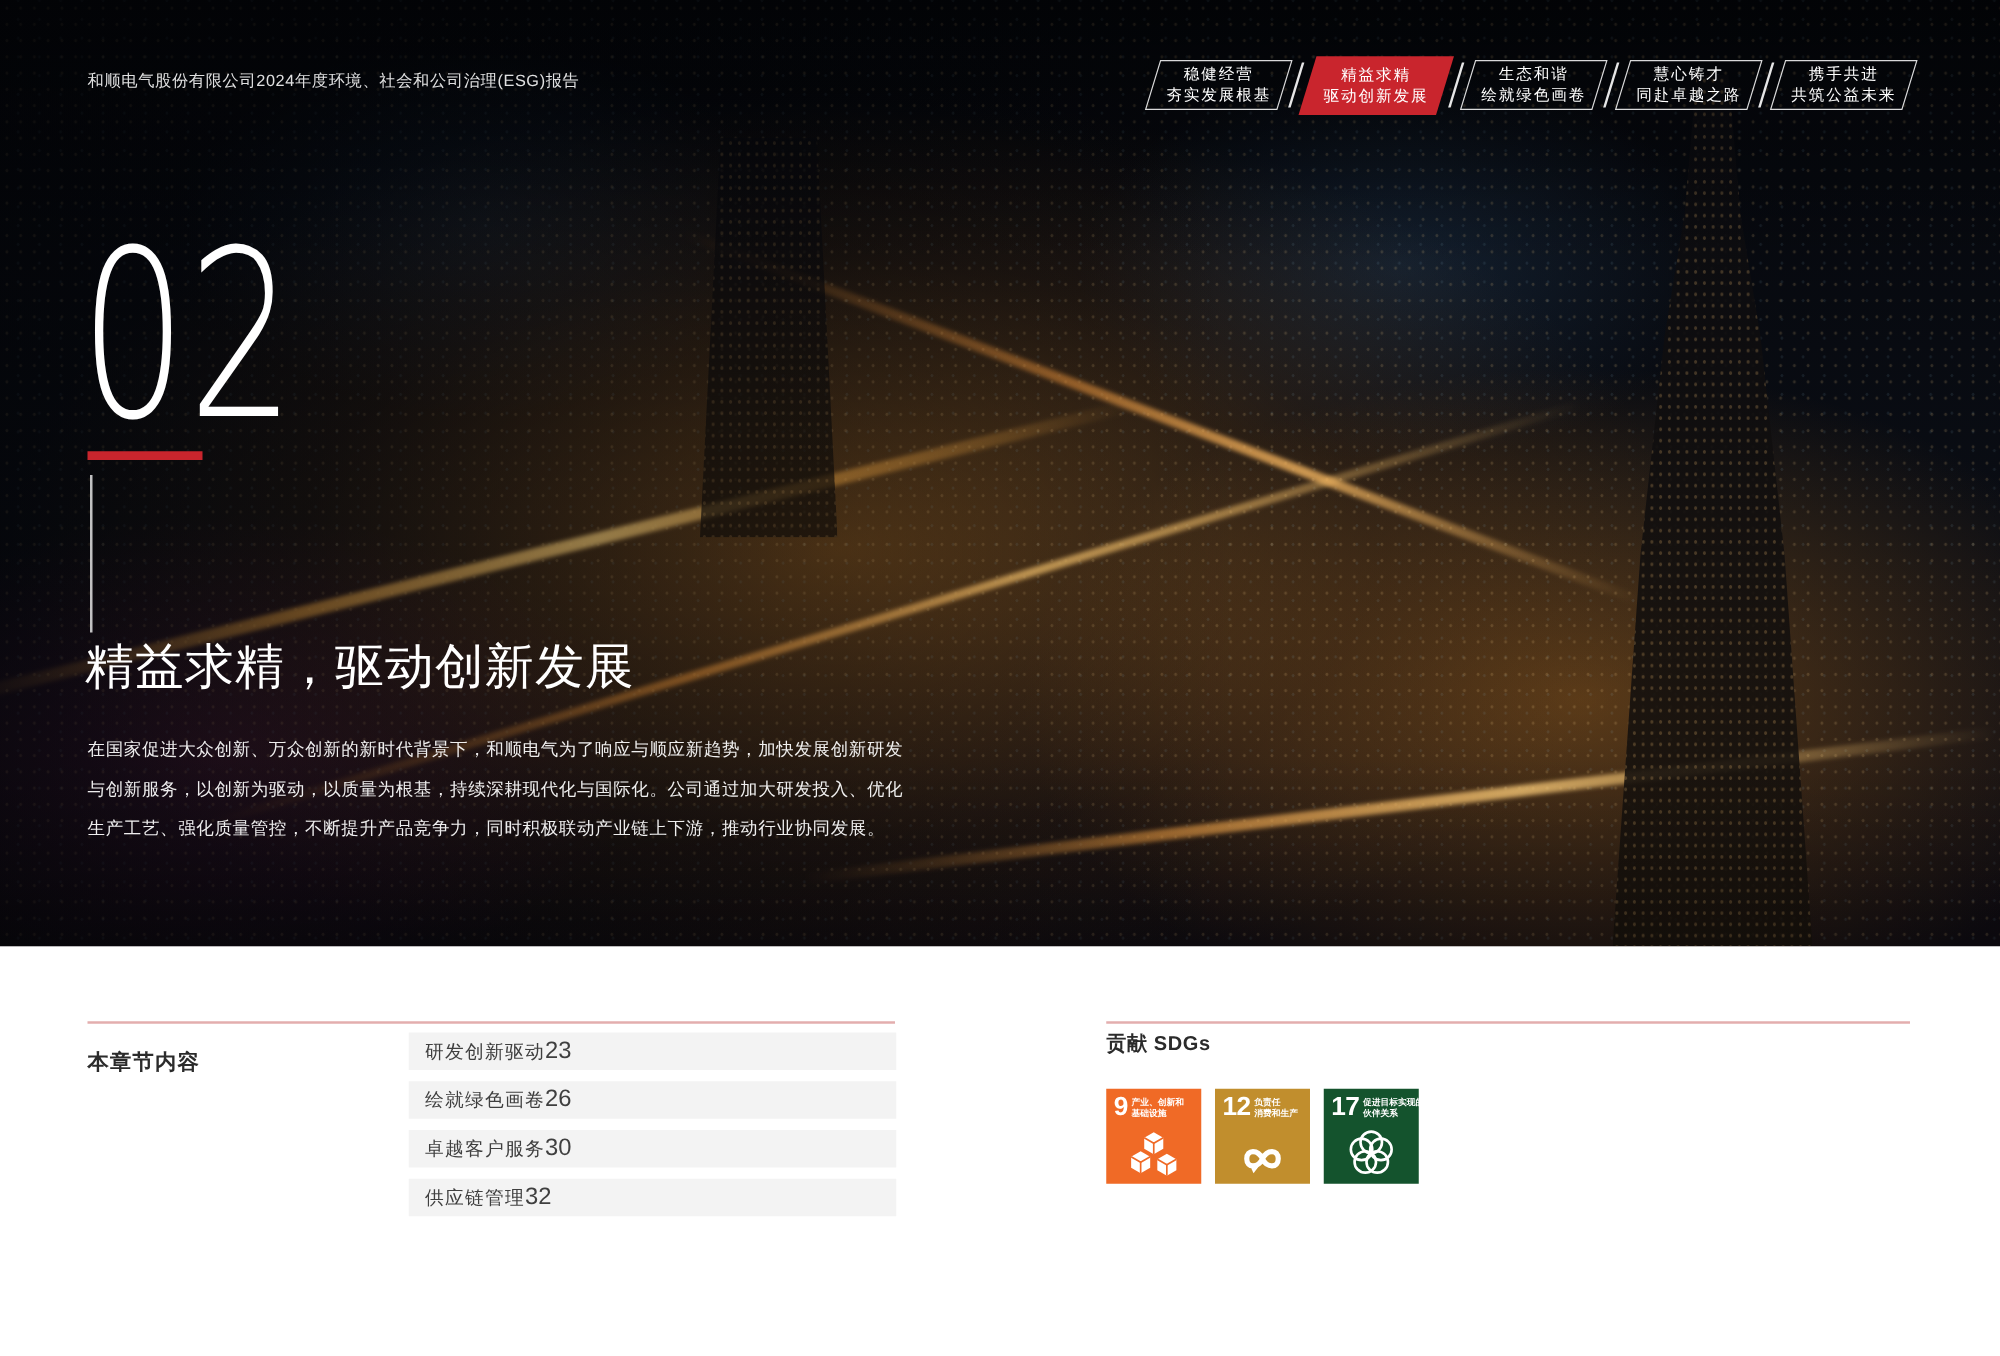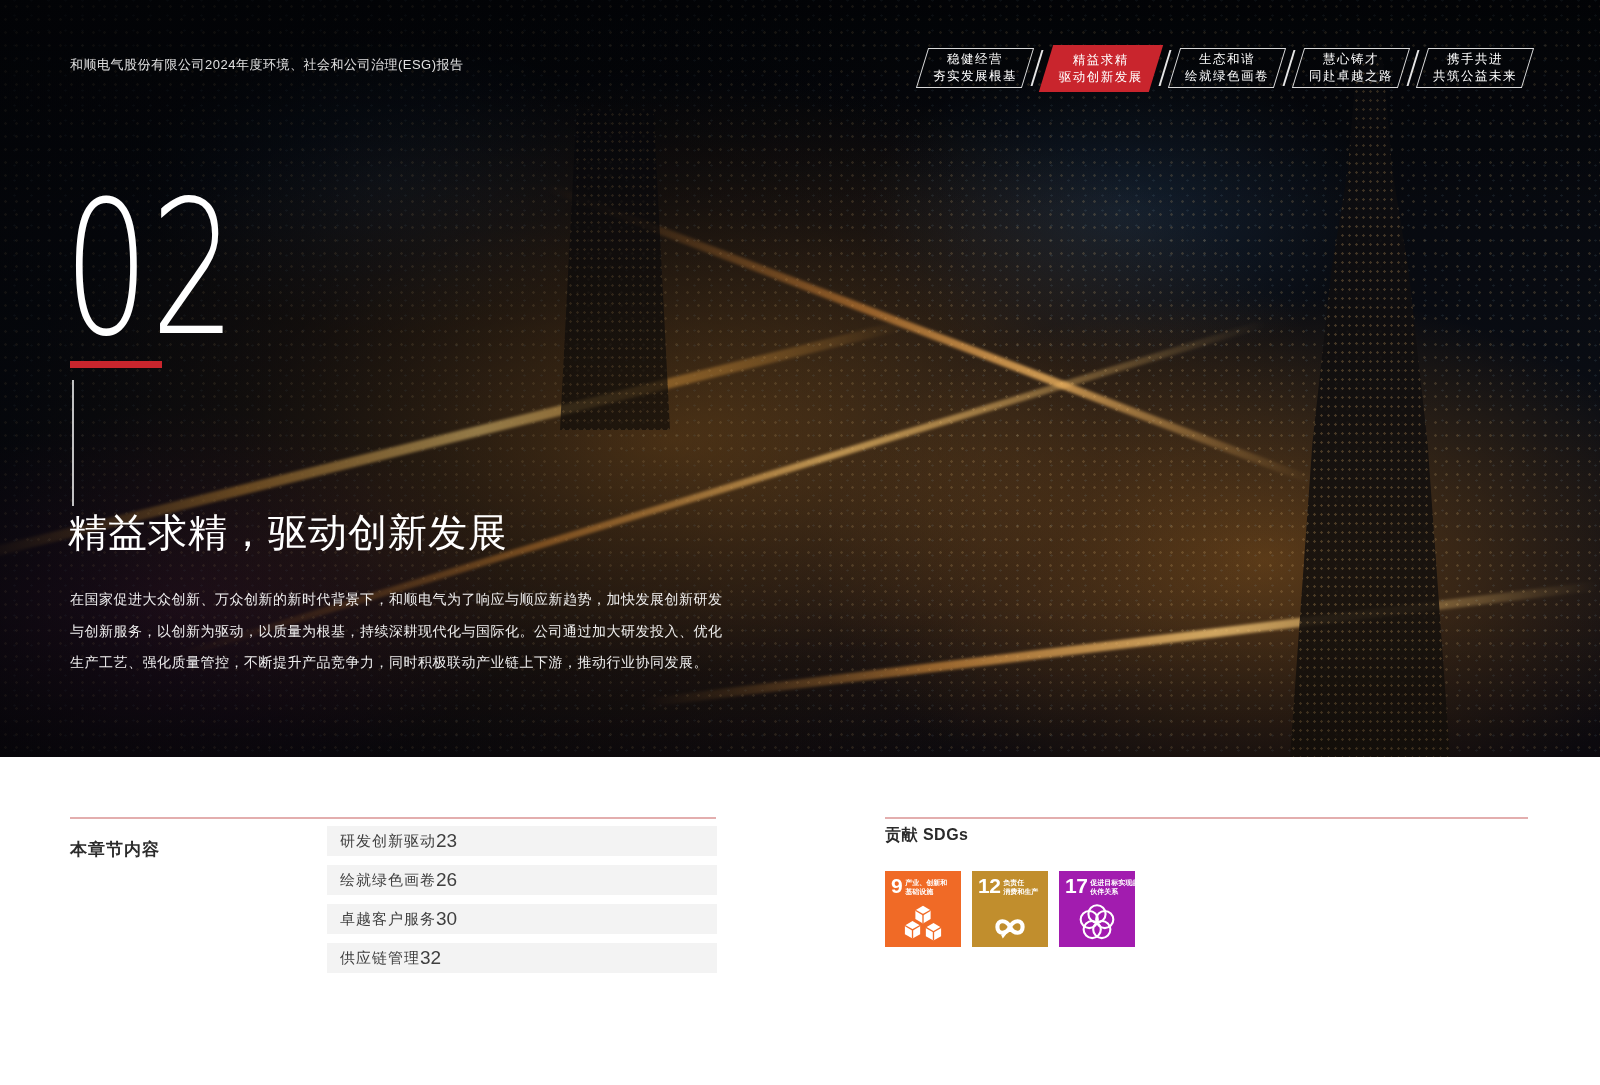--- a/index.html
+++ b/index.html
@@ -194,21 +194,21 @@
         <span class="sdg-title"><span>负责任</span><br><span>消费和生产</span></span>
       </div>
       <div class="sdg-art">
         <svg width="54" height="32" viewBox="0 0 60 32">
           <path d="M16 16 C16 7.5 26 7.5 30 16 C34 24.5 44 24.5 44 16 C44 7.5 34 7.5 30 16 C26 24.5 16 24.5 16 16 Z" fill="none" stroke="#fff" stroke-width="4.6" stroke-linecap="round"></path>
           <polygon points="20,24.5 27,22.5 22,28.8" fill="#fff"></polygon>
         </svg>
       </div>
     </div>
 
-    <div class="sdg-tile" style="background-color: #a21caf;">
+    <div class="sdg-tile" style="background-color: #14532d;">
       <div class="sdg-head">
         <span class="sdg-num">17</span>
         <span class="sdg-title"><span>促进目标实现的</span><br><span>伙伴关系</span></span>
       </div>
       <div class="sdg-art">
         <svg width="42" height="42" viewBox="0 0 44 44">
           <g fill="none" stroke="#fff" stroke-width="2.2">
             <circle cx="22" cy="13.5" r="9"></circle>
             <circle cx="30.1" cy="19.4" r="9"></circle>
             <circle cx="27" cy="29.9" r="9"></circle>

